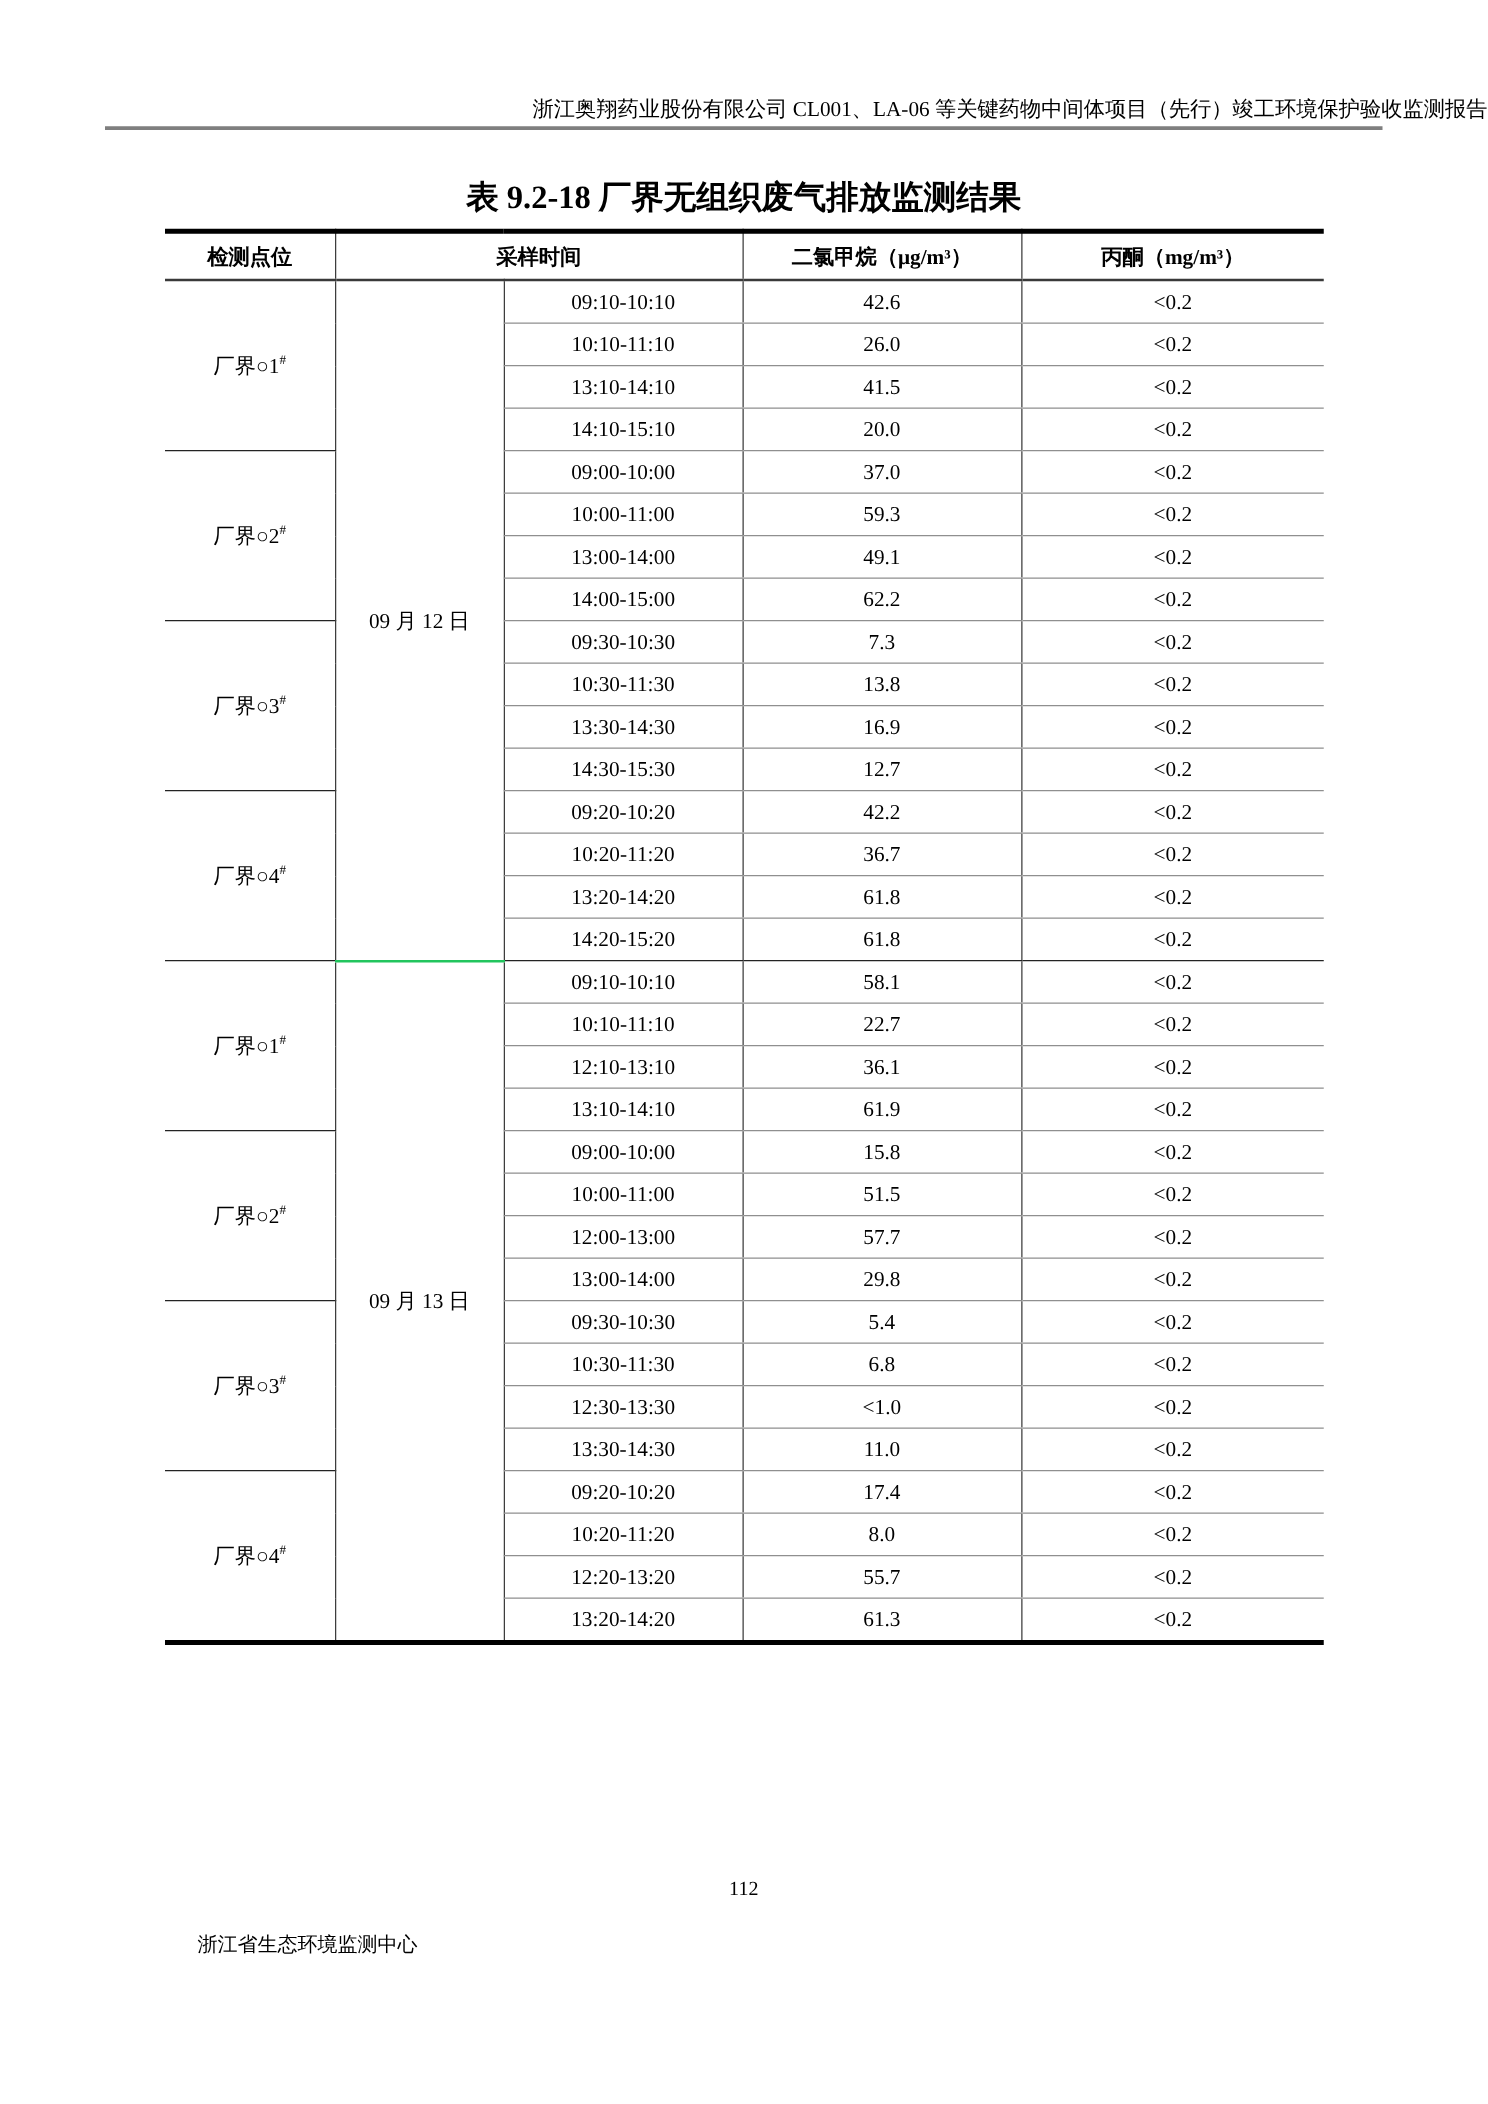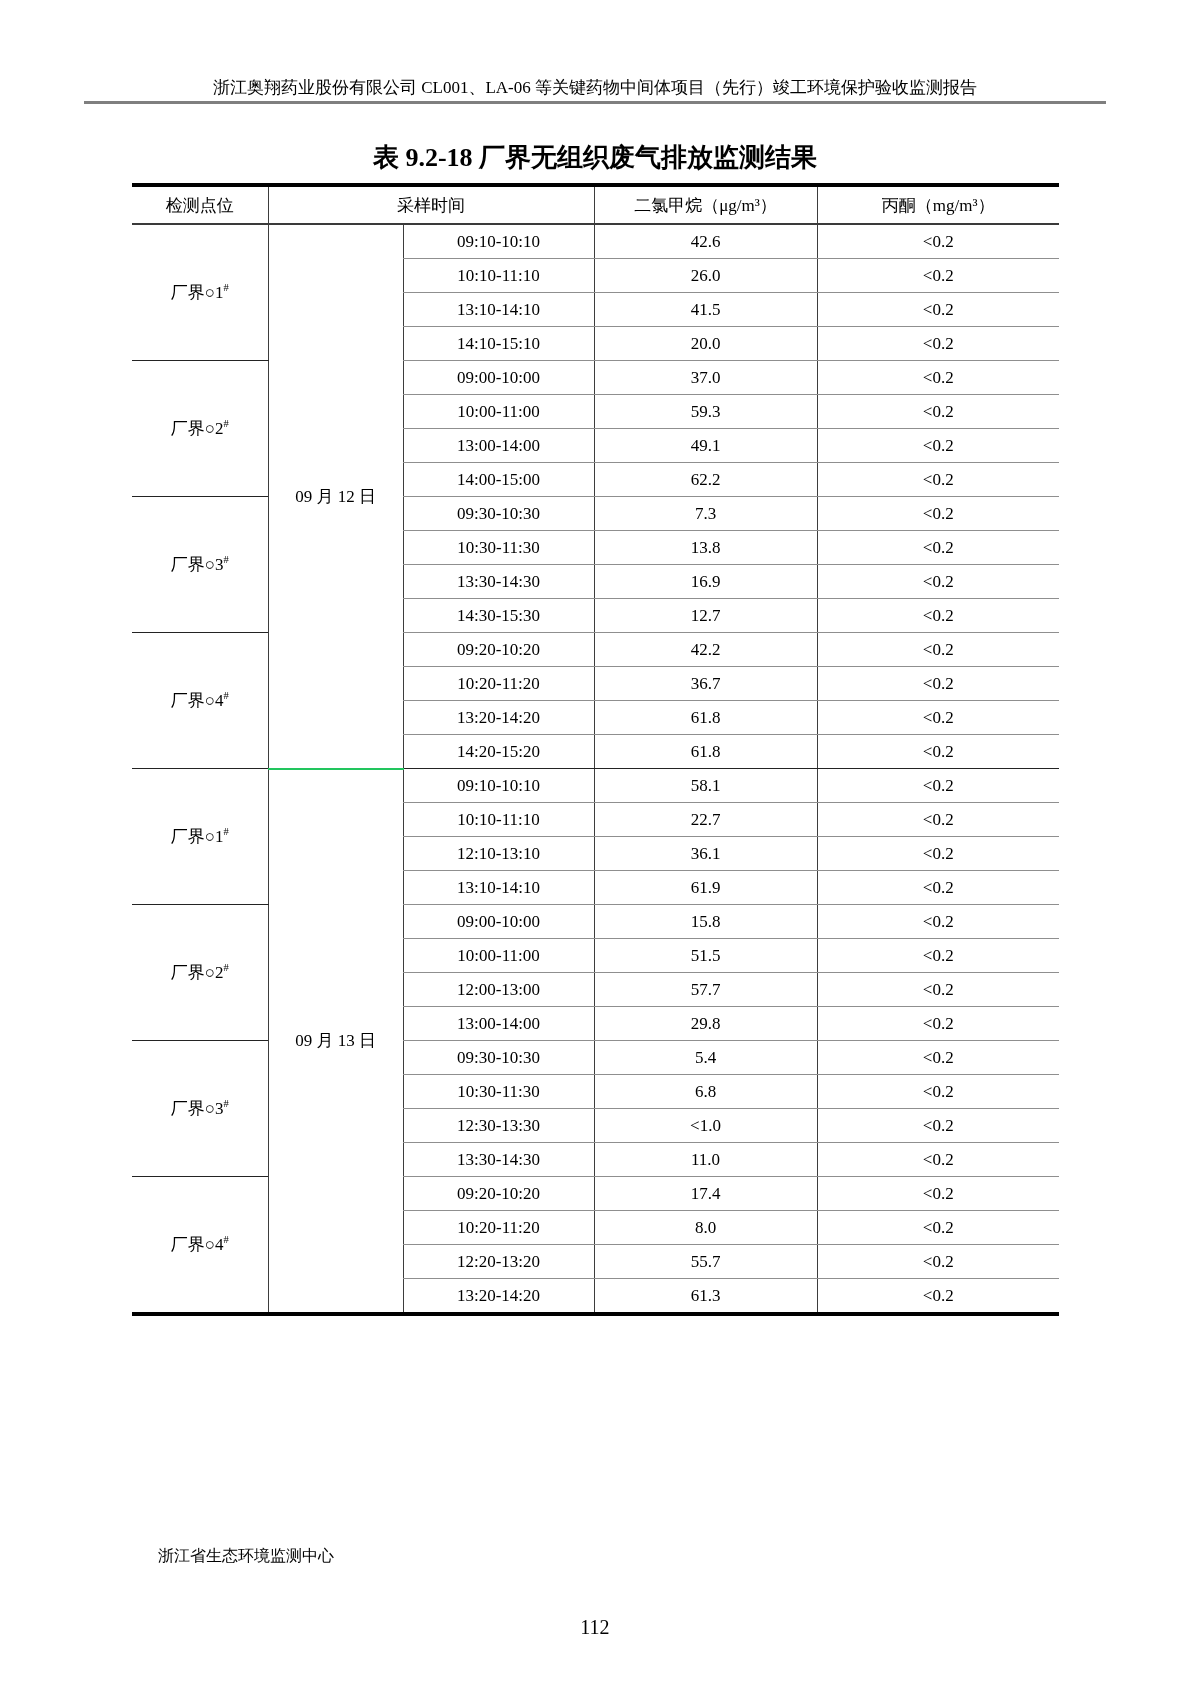--- a/index.html
+++ b/index.html
@@ -8,21 +8,21 @@
     height: 1683px;
     position: relative;
     background: #ffffff;
     color: #000000;
     font-family: "Liberation Serif", "DejaVu Serif", serif;
   }
   .doc-header-text {
     position: absolute;
     top: 76px; left: 0;
     width: 100%;
-    text-align: center;
+    text-align: right;
     font-size: 17px;
     white-space: nowrap;
   }
   .doc-header-rule {
     position: absolute;
     top: 101px; left: 84px;
     width: 1022px; height: 3px;
     background: #7f7f7f;
   }
   .table-title {
@@ -39,21 +39,21 @@
     top: 183px; left: 132px;
     width: 927px;
     border-collapse: collapse;
     table-layout: fixed;
     border-top: 4px solid #000;
     border-bottom: 4px solid #000;
   }
   table.monitor th {
     height: 36px;
     font-size: 17px;
-    font-weight: normal;
+    font-weight: bold;
     text-align: center;
     padding: 0;
     border-bottom: 2px solid #3a3a3a;
   }
   table.monitor td {
     height: 33px;
     font-size: 17px;
     text-align: center;
     vertical-align: middle;
     padding: 0;
@@ -68,24 +68,24 @@
     vertical-align: super;
     line-height: 0;
   }
   .footer-org {
     position: absolute;
     top: 1546px; left: 158px;
     font-size: 16px;
   }
   .footer-page {
     position: absolute;
-    top: 1616px; left: 0;
+    top: 1503px; left: 0;
     width: 100%;
     text-align: center;
-    font-size: 20px;
+    font-size: 16px;
   }
 </style>
 </head>
 <body>
 
 <div class="doc-header-text">浙江奥翔药业股份有限公司 CL001、LA-06 等关键药物中间体项目（先行）竣工环境保护验收监测报告</div>
 
 <div class="doc-header-rule"></div>
 
 <h1 class="table-title">表 9.2-18  厂界无组织废气排放监测结果</h1>

